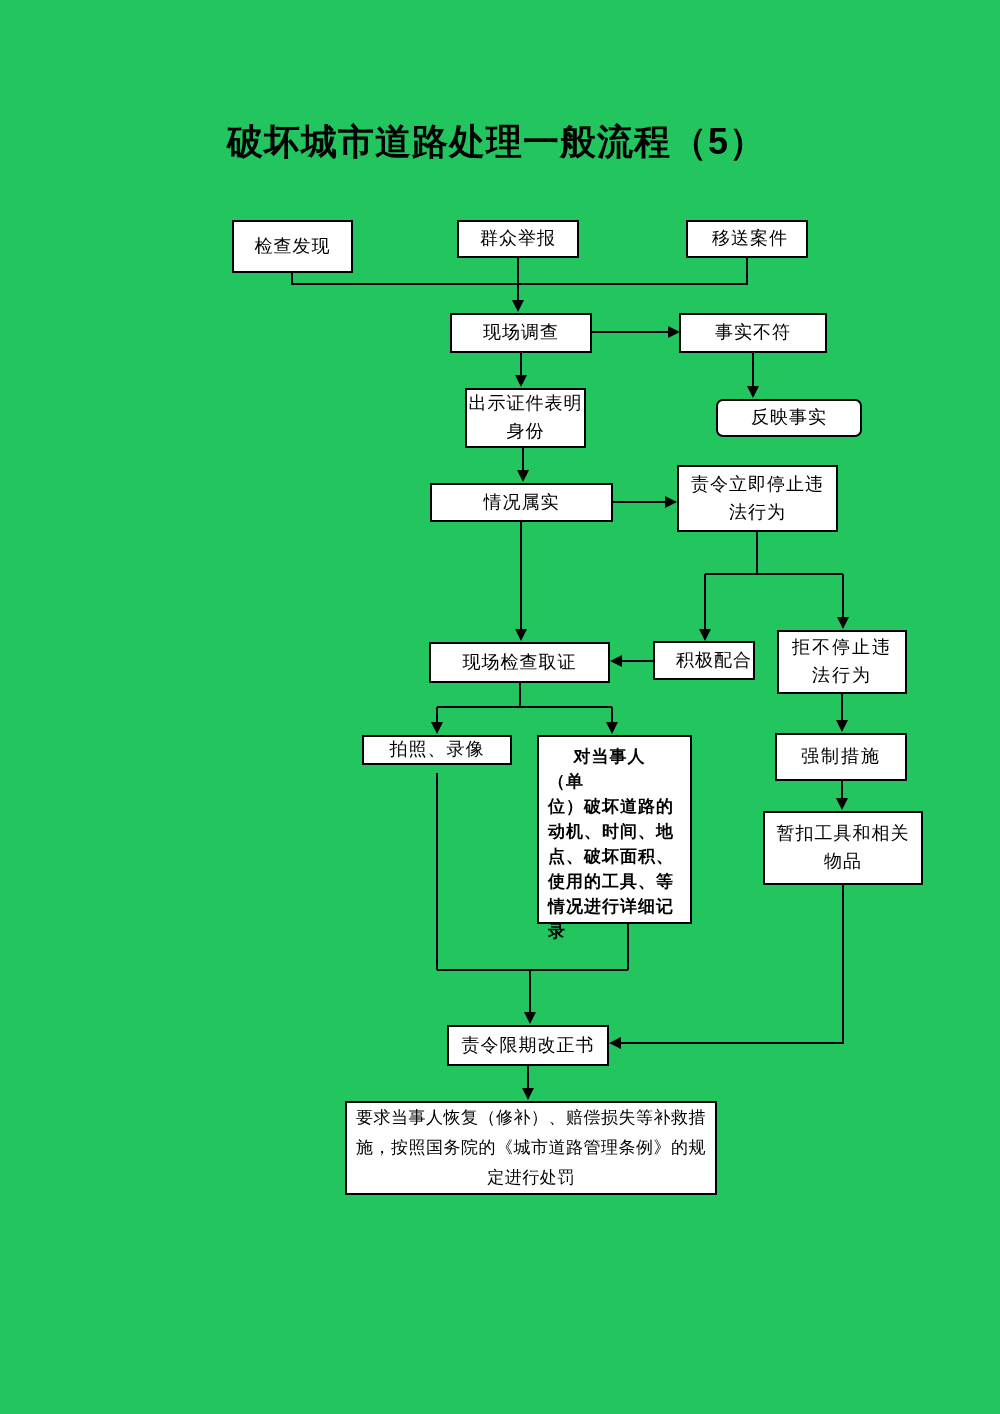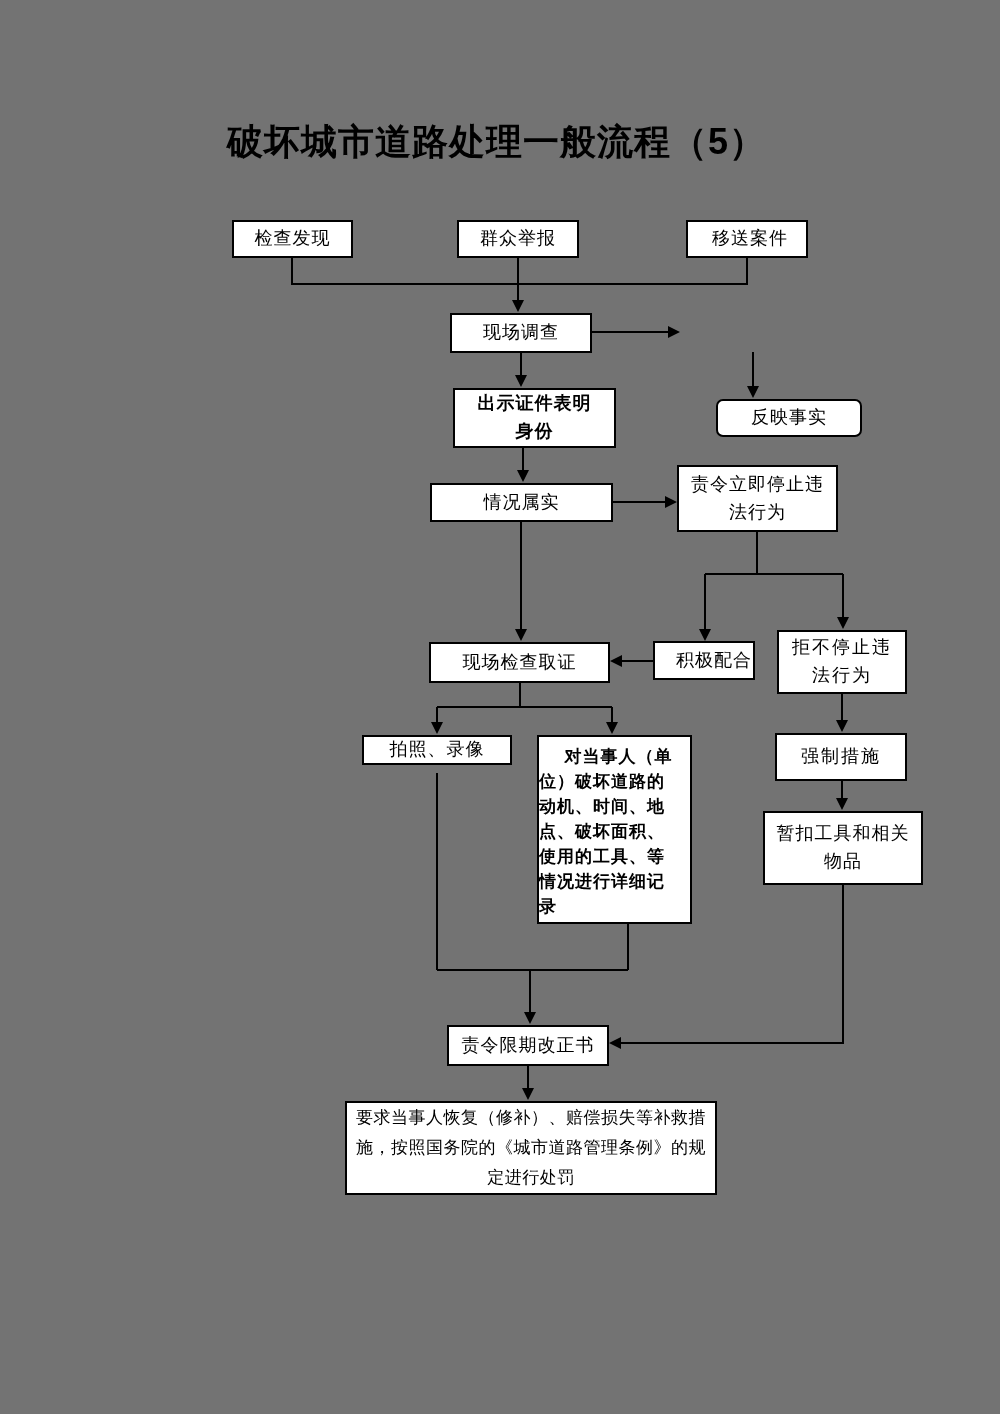--- a/index.html
+++ b/index.html
@@ -4,21 +4,21 @@
 <style>
   html, body {
     margin: 0;
     padding: 0;
     background: #ffffff;
   }
   .page {
     position: relative;
     width: 1000px;
     height: 1414px;
-    background: #737373;
+    background: #22c55e;
     font-family: "Liberation Serif", serif;
     color: #000000;
     overflow: hidden;
   }
   .title {
     position: absolute;
     left: 227px;
     top: 118px;
     margin: 0;
     font-family: "Liberation Sans", sans-serif;
@@ -43,35 +43,35 @@
     align-items: center;
     justify-content: center;
     text-align: center;
     font-size: 18px;
     line-height: 1.55;
     letter-spacing: 1px;
     white-space: pre-line;
     color: #000000;
   }
   
-  .n-inspection   { left:232px; top:220px; width:121px; height:38px; }
+  .n-inspection   { left:232px; top:220px; width:121px; height:53px; }
   .n-report       { left:457px; top:220px; width:122px; height:38px; }
   .n-transfer     { left:686px; top:220px; width:122px; height:38px;padding-left:6px; }
   .n-investigation{ left:450px; top:313px; width:142px; height:40px; }
   .n-mismatch     { left:679px; top:313px; width:148px; height:40px; }
-  .n-credentials  { left:453px; top:388px; width:163px; height:60px;font-weight:bold; }
+  .n-credentials  { left:465px; top:388px; width:121px; height:60px; }
   .n-reflect      { left:716px; top:399px; width:146px; height:38px;border-radius:7px; }
   .n-situation    { left:430px; top:483px; width:183px; height:39px; }
   .n-orderstop    { left:677px; top:465px; width:161px; height:67px; }
   .n-evidence     { left:429px; top:642px; width:181px; height:41px; }
   .n-cooperate    { left:653px; top:641px; width:102px; height:39px;padding-left:20px; }
   .n-refuse       { left:777px; top:630px; width:130px; height:64px; letter-spacing:2px; }
   .n-photo        { left:362px; top:735px; width:150px; height:30px; }
   .n-record       { left:537px; top:735px; width:155px; height:189px;
-                    display:block; text-align:left; padding:7px 0;
+                    display:block; text-align:left; padding:7px 9px;
                     font-weight:700; font-size:17px; line-height:25px;
                     text-indent:1.5em; letter-spacing:1px; }
   .n-coercive     { left:775px; top:733px; width:132px; height:48px; letter-spacing:2px; }
   .n-confiscate   { left:763px; top:811px; width:160px; height:74px; }
   .n-correction   { left:447px; top:1025px; width:162px; height:41px; }
   .n-remedy       { left:345px; top:1101px; width:372px; height:94px;
                     font-size:17px; line-height:30px; padding:8px 2px; letter-spacing:0.5px; }
 </style>
 </head>
 <body>
@@ -113,20 +113,21 @@
              M680 332l-12 -6v12z
              M677 502l-12 -6v12z
              M610 661l12 -6v12z
              M609 1043l12 -6v12z"></path>
   </svg>
 
   <div class="node n-inspection">检查发现</div>
   <div class="node n-report">群众举报</div>
   <div class="node n-transfer">移送案件</div>
   <div class="node n-investigation">现场调查</div>
+  <div class="node n-mismatch">事实不符</div>
   <div class="node n-credentials">出示证件表明
 身份</div>
   <div class="node n-reflect">反映事实</div>
   <div class="node n-situation">情况属实</div>
   <div class="node n-orderstop">责令立即停止违
 法行为</div>
   <div class="node n-evidence">现场检查取证</div>
   <div class="node n-cooperate">积极配合</div>
   <div class="node n-refuse">拒不停止违
 法行为</div>

